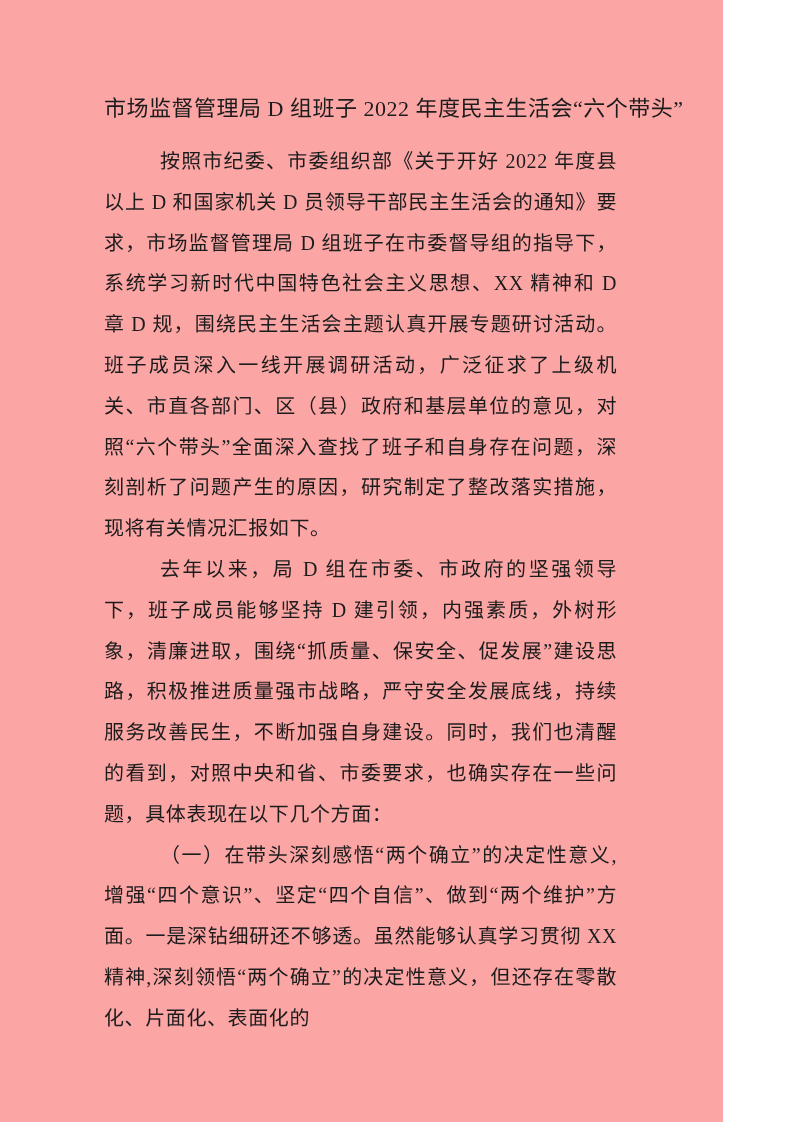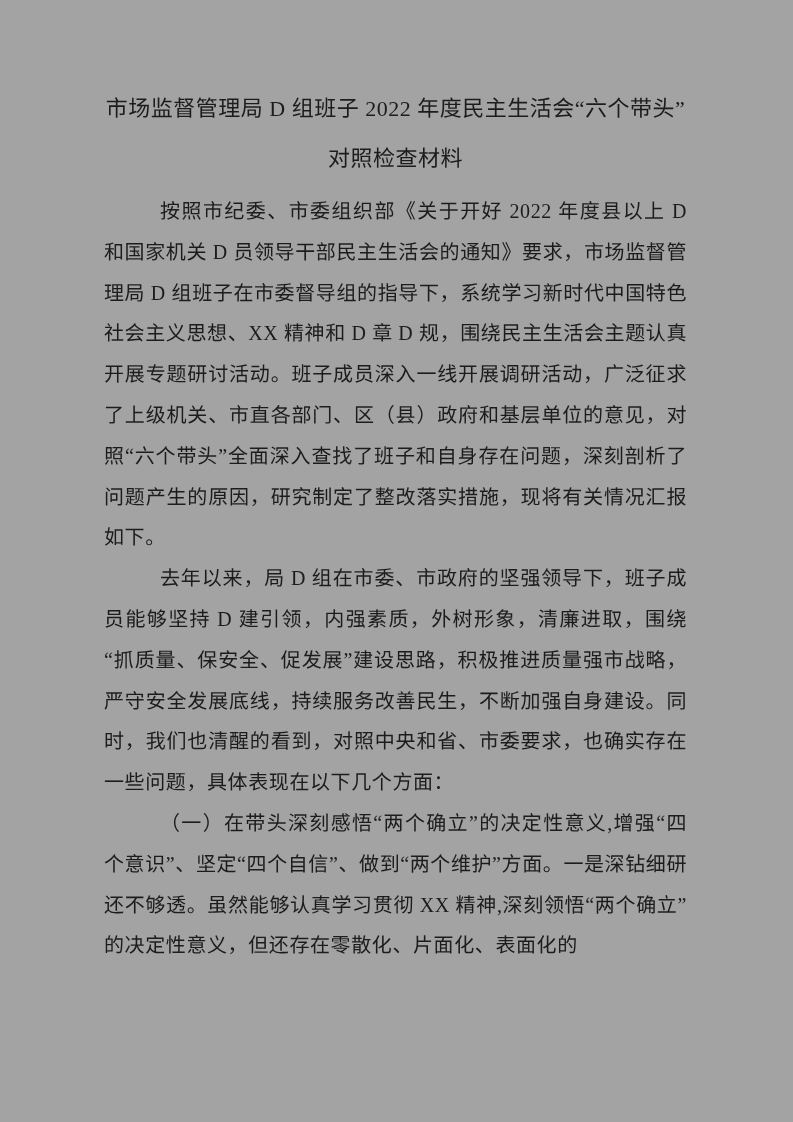--- a/index.html
+++ b/index.html
@@ -2,24 +2,24 @@
 <html lang="zh-CN"><head>
 <meta charset="utf-8">
 <style>
   html, body {
     margin: 0;
     padding: 0;
     background: #ffffff;
   }
   .page {
     position: relative;
-    width: 793px;
+    width: 723px;
     height: 1122px;
     box-sizing: border-box;
-    background: #a3a3a3;
+    background: #fca5a5;
     padding: 84px 106px 14px 104px;
     overflow: hidden;
     font-family: "Liberation Serif", "DejaVu Serif", serif;
     color: #1c1c1c;
   }
   .doc-title {
     margin: 0 0 7px 0;
     font-size: 22px;
     font-weight: 400;
     line-height: 50px;
@@ -39,21 +39,20 @@
     letter-spacing: 0.6px;
     word-break: break-all;
   }
 </style>
 </head>
 <body>
 
 <div class="page">
   <h1 class="doc-title">
     <span class="title-line">市场监督管理局 D 组班子 2022 年度民主生活会“六个带头”</span>
-    <span class="title-line">对照检查材料</span>
   </h1>
 
   <p class="para">按照市纪委、市委组织部《关于开好 2022 年度县以上 D 和国家机关 D 员领导干部民主生活会的通知》要求，市场监督管理局 D 组班子在市委督导组的指导下，系统学习新时代中国特色社会主义思想、XX 精神和 D 章 D 规，围绕民主生活会主题认真开展专题研讨活动。班子成员深入一线开展调研活动，广泛征求了上级机关、市直各部门、区（县）政府和基层单位的意见，对照“六个带头”全面深入查找了班子和自身存在问题，深刻剖析了问题产生的原因，研究制定了整改落实措施，现将有关情况汇报如下。</p>
 
 
   <p class="para">去年以来，局 D 组在市委、市政府的坚强领导下，班子成员能够坚持 D 建引领，内强素质，外树形象，清廉进取，围绕“抓质量、保安全、促发展”建设思路，积极推进质量强市战略，严守安全发展底线，持续服务改善民生，不断加强自身建设。同时，我们也清醒的看到，对照中央和省、市委要求，也确实存在一些问题，具体表现在以下几个方面：</p>
 
   <p class="para">（一）在带头深刻感悟“两个确立”的决定性意义,增强“四个意识”、坚定“四个自信”、做到“两个维护”方面。一是深钻细研还不够透。虽然能够认真学习贯彻 XX 精神,深刻领悟“两个确立”的决定性意义，但还存在零散化、片面化、表面化的</p>
 </div>
 

